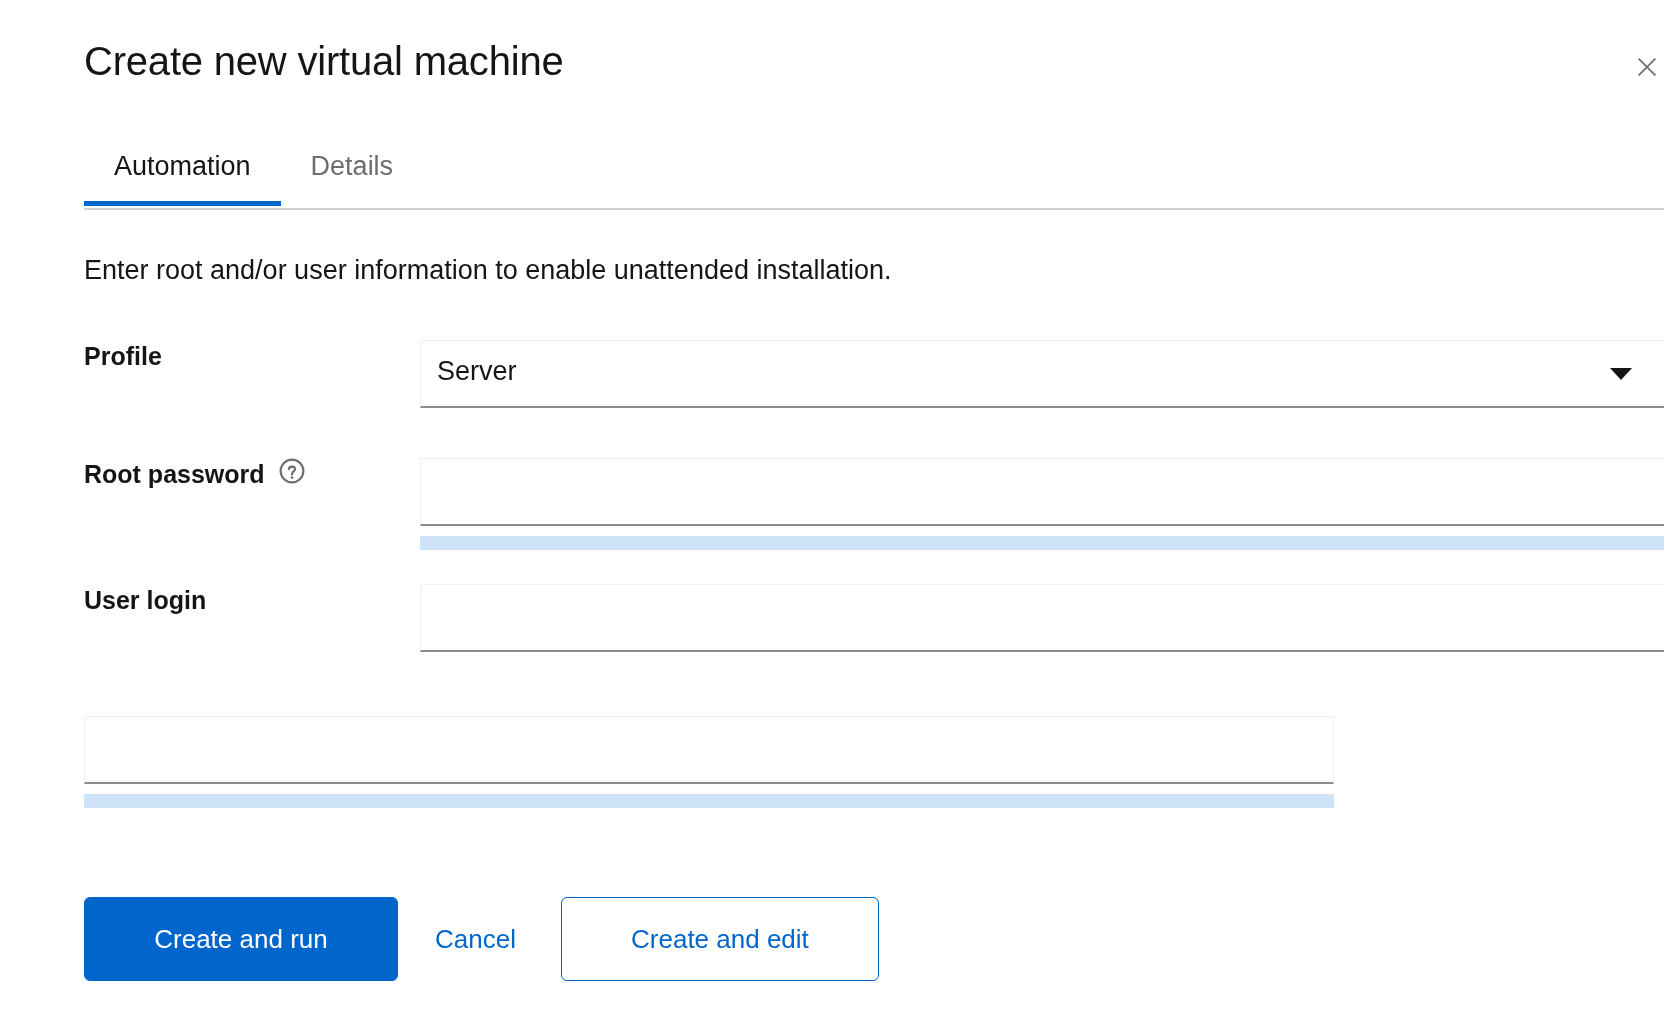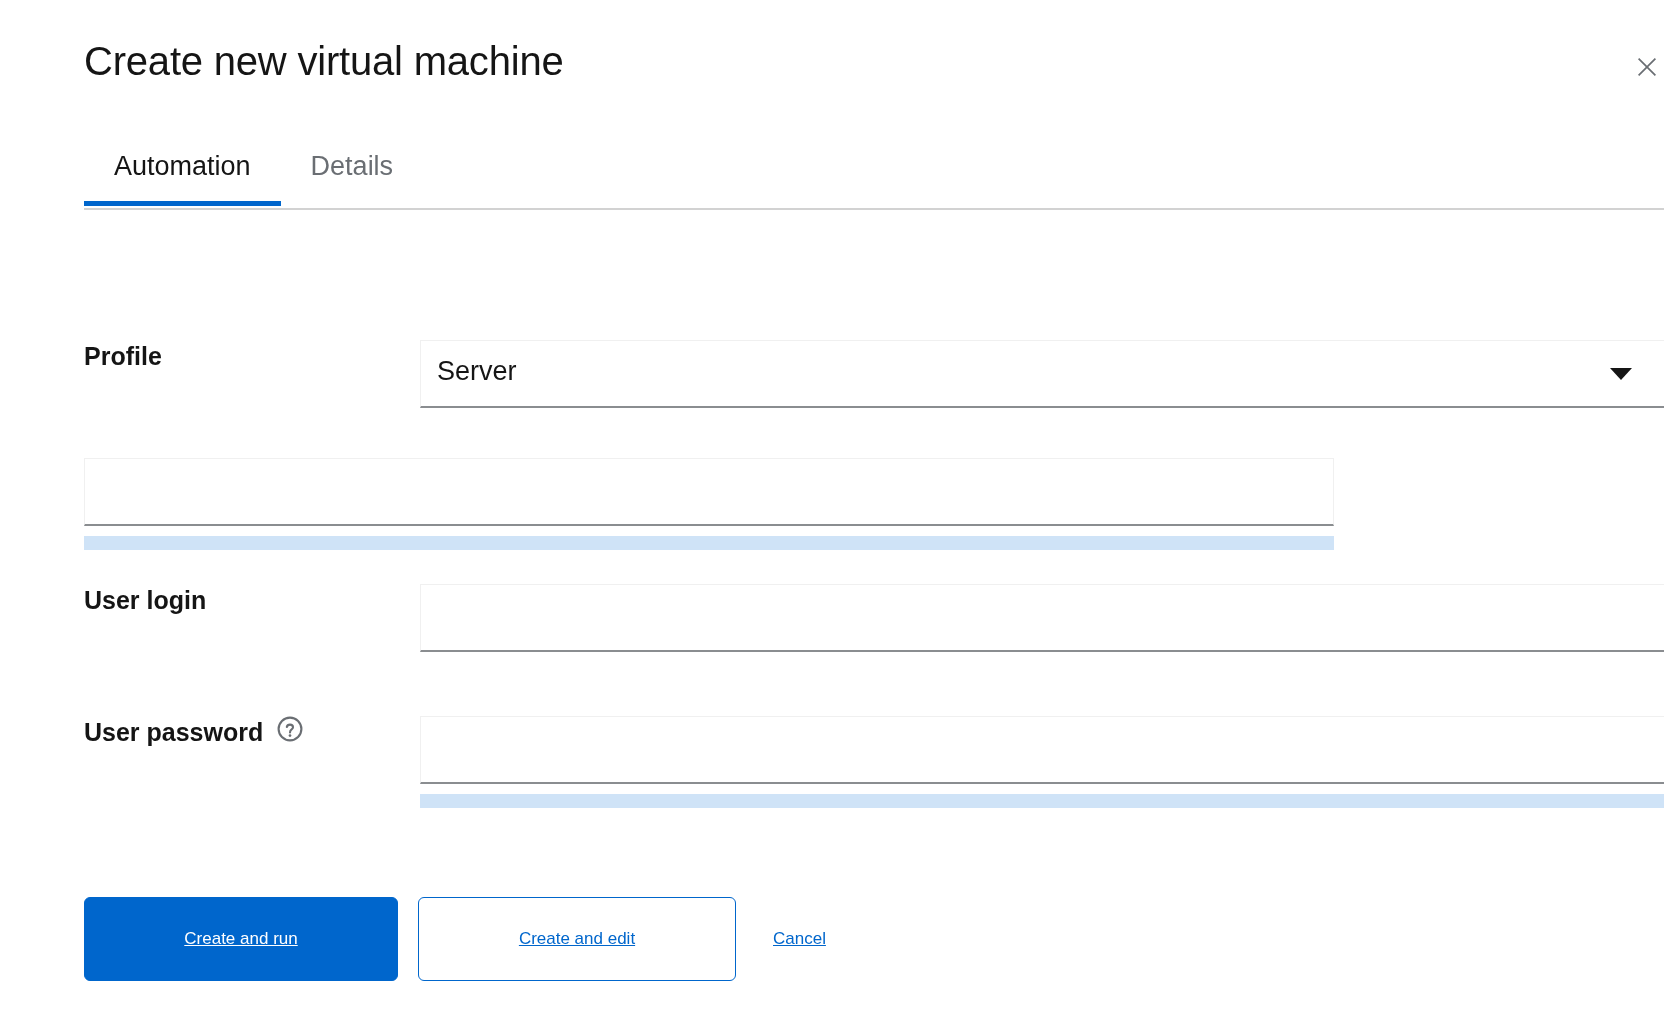--- a/index.html
+++ b/index.html
@@ -222,32 +222,31 @@
   .modal-footer {
     position: absolute;
     left: 40px;
     top: 897px;
     display: flex;
     align-items: center;
     gap: 0;
   }
   .btn {
     font-family: "Liberation Sans", sans-serif;
-    font-size: 17px;
+    font-size: 26px;
     line-height: 30px;
     height: 84px;
     box-sizing: border-box;
     padding: 0 34px;
     border-radius: 6px;
     cursor: pointer;
     display: inline-flex;
     align-items: center;
     justify-content: center;
     white-space: nowrap;
-    text-decoration: underline;
   }
   .btn-primary {
     background: #0066cc;
     color: #ffffff;
     border: 1px solid #0066cc;
     min-width: 314px;
   }
   .btn-secondary {
     background: #ffffff;
     color: #0066cc;
@@ -277,69 +276,70 @@
         </svg>
       </span>
     </button>
   </div>
 
   <div class="tabs">
     <button class="tab active">Automation</button>
     <button class="tab">Details</button>
   </div>
 
+  <div class="description">Enter root and/or user information to enable unattended installation.</div>
 
   <div class="form">
 
     <div class="form-row row-profile">
       <div class="form-label">
         <span class="label-text">Profile</span>
       </div>
       <div class="field-wrap">
         <div class="select-wrap">
           <div class="select-input">Server</div>
           <span class="select-caret"></span>
         </div>
       </div>
     </div>
 
     <div class="form-row row-rootpw">
-      <div class="field-wrap">
-        <input class="text-input" type="password" placeholder="" style="">
-        <div class="strength-bar"></div>
-      </div>
-    </div>
-
-    <div class="form-row row-userlogin">
       <div class="form-label">
-        <span class="label-text">User login</span>
-      </div>
-      <div class="field-wrap">
-        <input class="text-input" type="text" placeholder="" style="">
-      </div>
-    </div>
-
-    <div class="form-row row-userpw">
-      <div class="form-label">
-        <span class="label-text">User password</span>
+        <span class="label-text">Root password</span>
         <span class="help-icon">
           <svg viewBox="0 0 26 26" width="26" height="26" aria-hidden="true">
             <circle cx="13" cy="13" r="11.4" fill="none" stroke="currentColor" stroke-width="2.1"></circle>
             <path d="M13 16.4c0-1.5.5-2.2 1.6-3 .9-.7 1.4-1.2 1.4-2.2 0-1.5-1.3-2.6-3-2.6-1.6 0-2.9.9-3.2 2.4" fill="none" stroke="currentColor" stroke-width="2.1" stroke-linecap="round"></path>
             <circle cx="13" cy="19.6" r="1.35" fill="currentColor"></circle>
           </svg>
         </span>
       </div>
       <div class="field-wrap">
         <input class="text-input" type="password" placeholder="" style="">
         <div class="strength-bar"></div>
       </div>
     </div>
 
+    <div class="form-row row-userlogin">
+      <div class="form-label">
+        <span class="label-text">User login</span>
+      </div>
+      <div class="field-wrap">
+        <input class="text-input" type="text" placeholder="" style="">
+      </div>
+    </div>
+
+    <div class="form-row row-userpw">
+      <div class="field-wrap">
+        <input class="text-input" type="password" placeholder="" style="">
+        <div class="strength-bar"></div>
+      </div>
+    </div>
+
   </div>
 
   <div class="modal-footer">
     <button class="btn btn-primary">Create and run</button>
+    <button class="btn btn-link">Cancel</button>
     <button class="btn btn-secondary">Create and edit</button>
-    <button class="btn btn-link">Cancel</button>
   </div>
 
 </div>
 
 </body></html>

